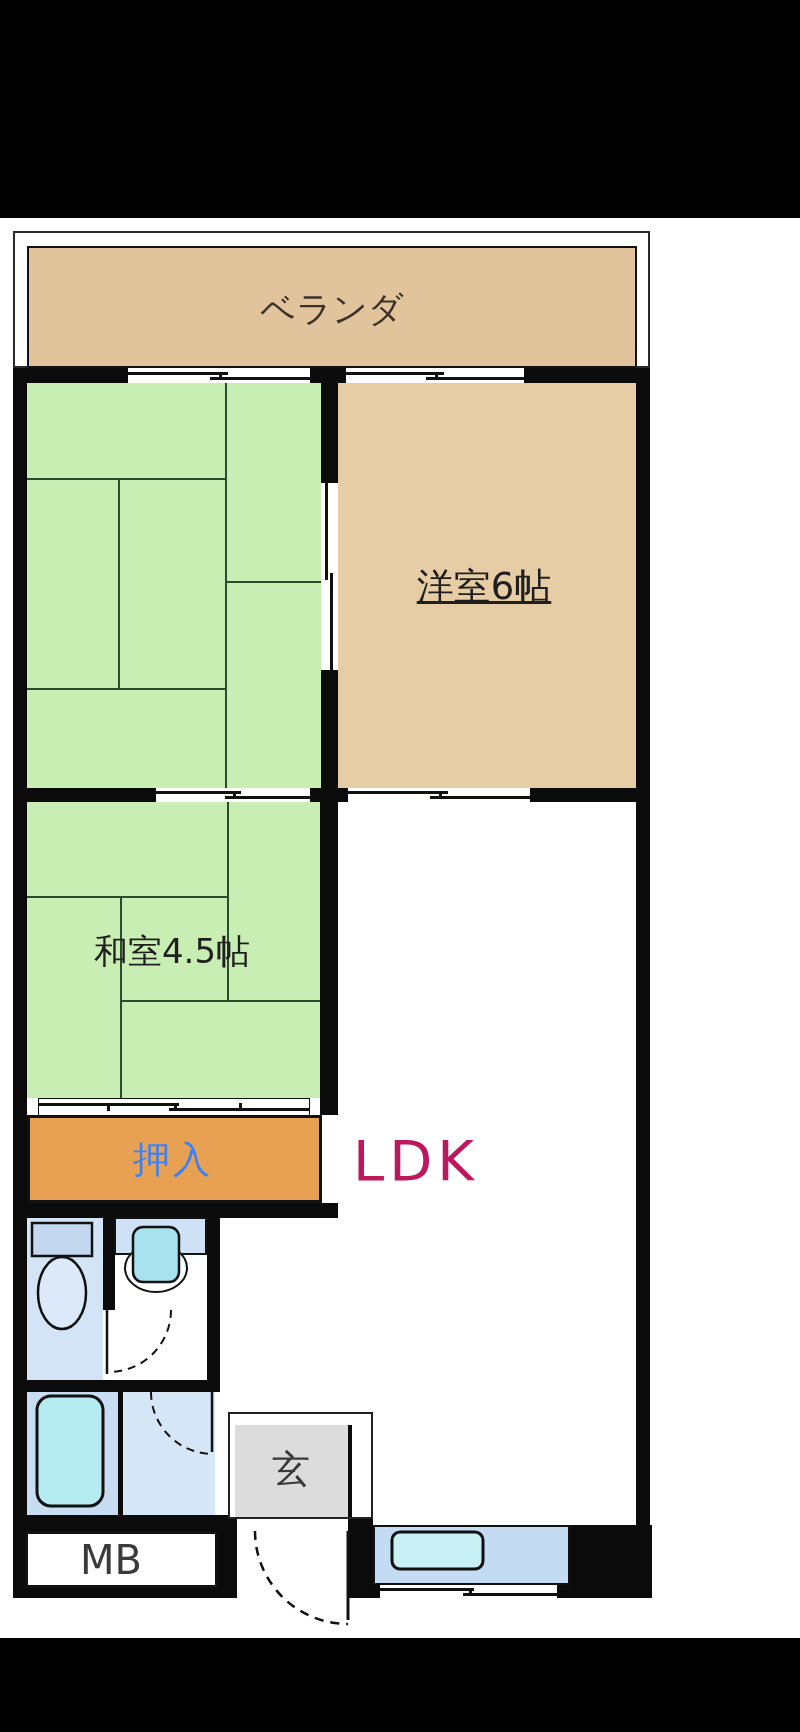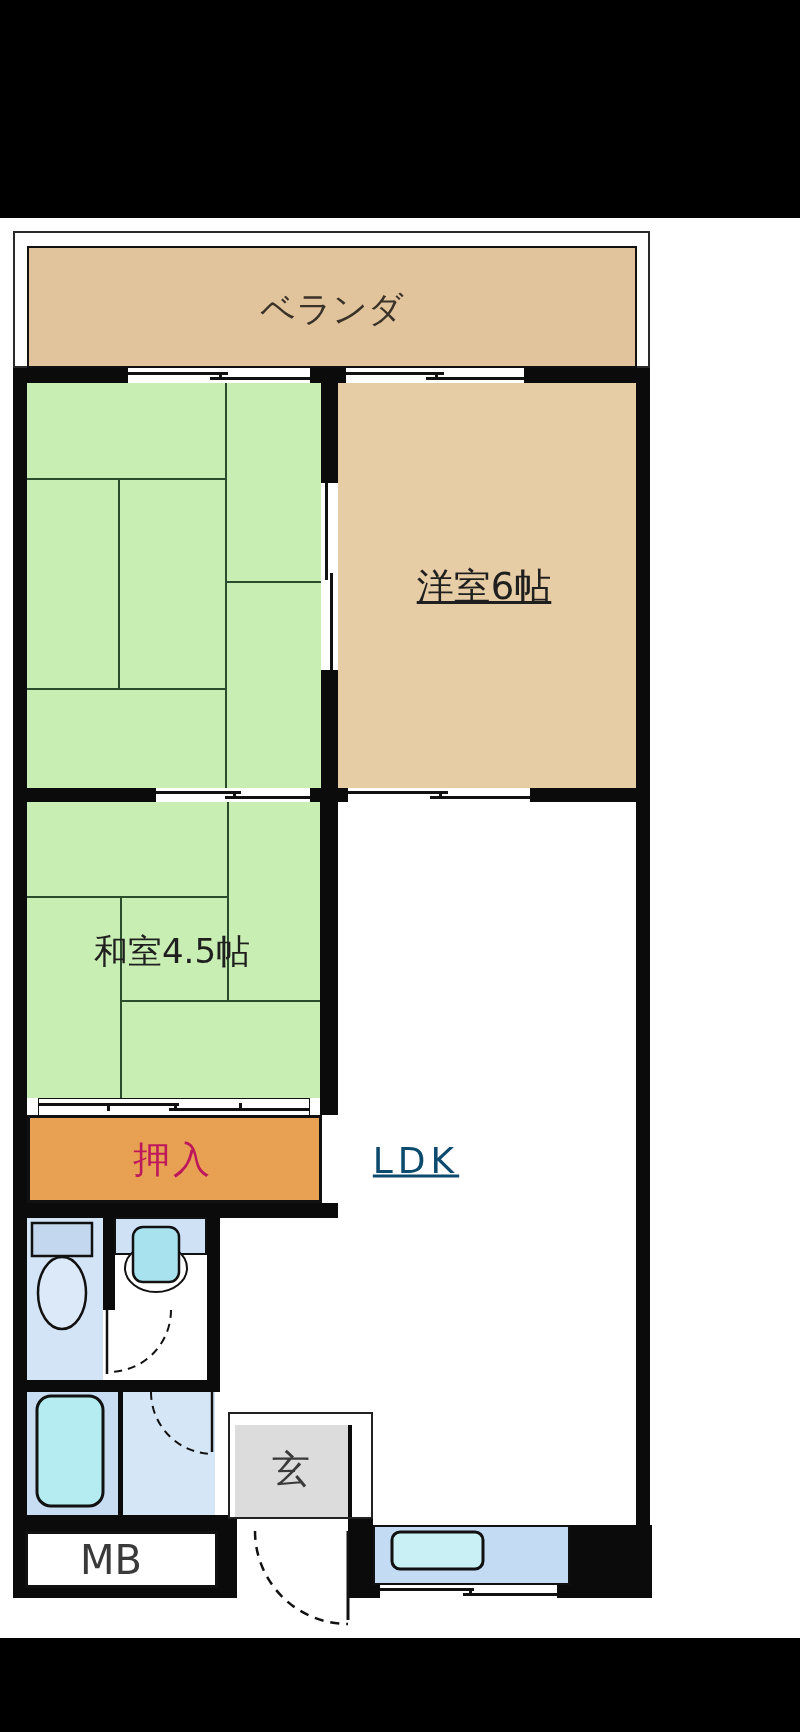--- a/index.html
+++ b/index.html
@@ -136,18 +136,18 @@
       <path d="M151,1392 A62,62 0 0 0 213,1454" fill="none" stroke="#111" stroke-width="2" stroke-dasharray="8 6"></path>
     </g>
     <g>
       <line x1="348" y1="1531" x2="348" y2="1620" stroke="#111" stroke-width="3"></line>
       <path d="M255,1531 A93,93 0 0 0 348,1624" fill="none" stroke="#111" stroke-width="2.5" stroke-dasharray="9 7"></path>
     </g>
   </svg>
 
   <div class="lbl" style="left:484px;top:587px;font-size:37px;text-decoration:underline;">洋室6帖</div>
   <div class="lbl" style="left:172px;top:952px;font-size:34px;">和室4.5帖</div>
-  <div class="lbl" style="left:173px;top:1160px;font-size:37px;color:#be185d;letter-spacing:3px;">押入</div>
-  <div class="lbl" style="left:416px;top:1160px;font-size:36px;color:#0c4a6e;letter-spacing:5px;text-decoration:underline;">LDK</div>
+  <div class="lbl" style="left:173px;top:1160px;font-size:37px;color:#3b82f6;letter-spacing:3px;">押入</div>
+  <div class="lbl" style="left:416px;top:1160px;font-size:56px;color:#be185d;letter-spacing:5px;">LDK</div>
   <div class="lbl" style="left:291px;top:1469px;font-size:38px;color:#3a3a3a;">玄</div>
   <div class="lbl" style="left:111px;top:1560px;font-size:40px;color:#3a3a3a;">MB</div>
 
 </div>
 
 </body></html>

